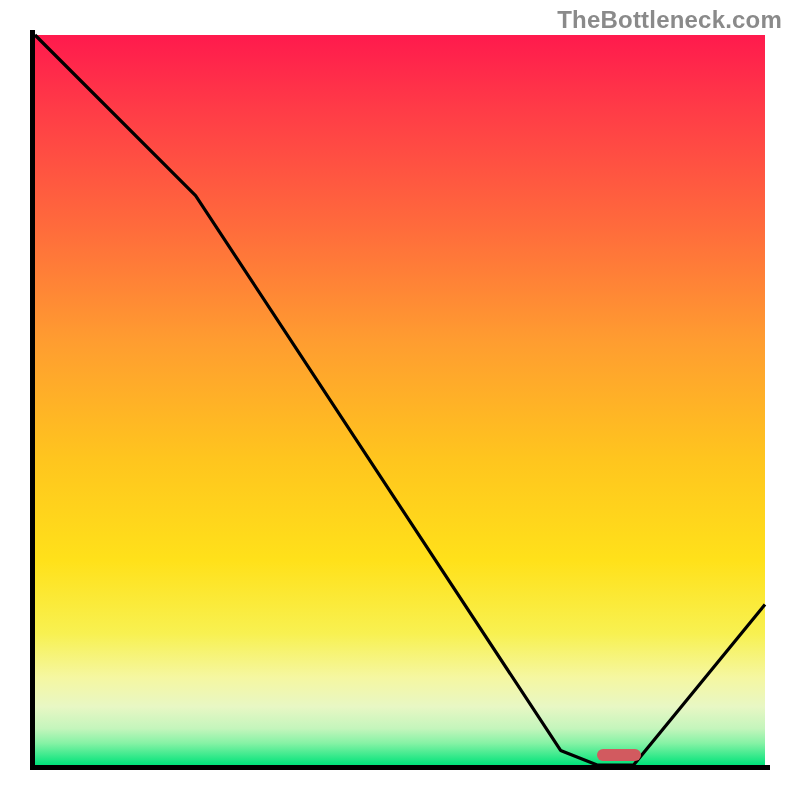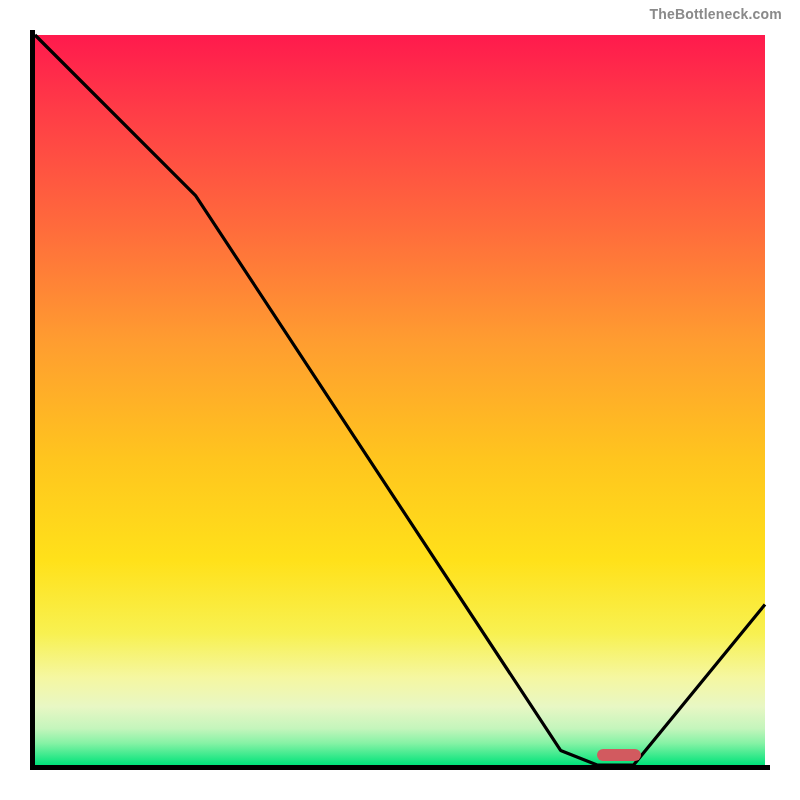--- a/index.html
+++ b/index.html
@@ -63,21 +63,21 @@
     position: absolute;
     height: 12px;
     border-radius: 6px;
     background: #d25a5f;
   }
   .watermark {
     position: absolute;
     top: 6px;
     right: 18px;
     font-family: Arial, Helvetica, sans-serif;
-    font-size: 14px;
+    font-size: 24px;
     font-weight: 600;
     color: #8a8a8a;
     letter-spacing: 0.2px;
   }
 </style>
 </head>
 <body>
 
 <div class="container">
   <div class="watermark">TheBottleneck.com</div>

